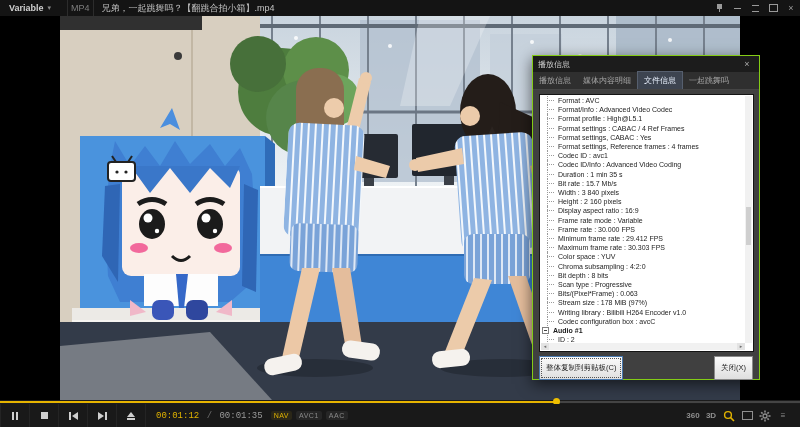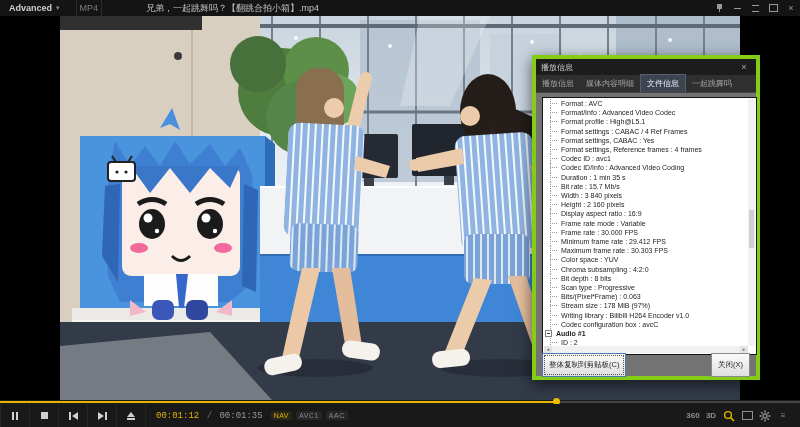--- a/index.html
+++ b/index.html
@@ -5,21 +5,21 @@
   html,body{margin:0;padding:0;}
   body{width:800px;height:427px;position:relative;background:#000;overflow:hidden;
        font-family:"Liberation Sans",sans-serif;-webkit-font-smoothing:antialiased;}
 
   
   #titlebar{position:absolute;left:0;top:0;width:800px;height:16px;background:#141414;
     display:flex;align-items:center;font-size:9px;color:#b5b5b5;z-index:40;}
   #titlebar .app{font-weight:bold;color:#cfcfcf;padding:0 4px 0 9px;}
   #titlebar .caret{font-size:7px;color:#8a8a8a;margin-right:8px;}
   #titlebar .fmt{color:#7d7d7d;margin:0 8px;padding:0 3px;border-left:1px solid #2c2c2c;border-right:1px solid #2c2c2c;height:16px;line-height:16px;}
-  #titlebar .ttl{color:#c3c3c3;white-space:nowrap;overflow:hidden;margin-left:36px;}
+  #titlebar .ttl{color:#c3c3c3;white-space:nowrap;overflow:hidden;}
   #titlebar .win{margin-left:auto;display:flex;align-items:center;height:16px;}
   #titlebar .wbtn{width:18px;height:16px;display:flex;align-items:center;justify-content:center;color:#9a9a9a;font-size:9px;cursor:default;}
   .pin-shape{width:7px;height:8px;position:relative;}
   .pin-shape::before{content:"";position:absolute;left:1px;top:0;width:5px;height:5px;background:#9a9a9a;}
   .pin-shape::after{content:"";position:absolute;left:3px;top:5px;width:1px;height:3px;background:#9a9a9a;}
   .min-shape{width:7px;height:1px;background:#9a9a9a;}
   .dbl-shape{width:7px;height:5px;border-top:1px solid #9a9a9a;border-bottom:1px solid #9a9a9a;}
   .max-shape{width:7px;height:6px;border:1px solid #9a9a9a;}
 
   
@@ -54,22 +54,22 @@
   #badges{display:flex;gap:4px;margin-left:8px;}
   #badges .bdg{font-size:7px;padding:1px 3px;border-radius:2px;background:#262626;color:#8a8a8a;letter-spacing:.5px;}
   #badges .bdg.active{color:#e0b200;background:#2b2718;}
   #rightctl{margin-left:auto;display:flex;align-items:center;padding-right:8px;}
   #rightctl .ric{min-width:18px;height:23px;display:flex;align-items:center;justify-content:center;font-size:8px;font-weight:bold;color:#8f8f8f;cursor:default;}
   #rightctl .ric.yellow{color:#e0b200;}
   .sq-shape{width:9px;height:7px;border:1px solid #8f8f8f;}
   .menu-glyph{font-size:12px;color:#b5b5b5;font-weight:normal;}
 
   
-  #dlg{position:absolute;left:532px;top:55px;width:228px;height:325px;background:#737373;
-    border:4px solid #84cc16;box-shadow:0 4px 14px rgba(0,0,0,.6);z-index:50;box-sizing:border-box;}
+  #dlg{position:absolute;left:532px;top:55px;width:228px;height:325px;background:#404040;
+    border:1px solid #84cc16;box-shadow:0 4px 14px rgba(0,0,0,.6);z-index:50;box-sizing:border-box;}
   #dlg-head{height:16px;background:#1c1c1c;display:flex;align-items:center;padding:0 5px;}
   #dlg-head .dt{font-size:8px;color:#d0d0d0;}
   #dlg-head .dx{margin-left:auto;color:#a8a8a8;font-size:9px;width:14px;text-align:center;cursor:default;}
   #dlg-tabs{height:17px;background:#2f2f2f;display:flex;align-items:flex-end;border-bottom:1px solid #454545;}
   #dlg-tabs .tab{font-size:8px;color:#a5a5a5;padding:3px 6px 3px;cursor:default;white-space:nowrap;}
   #dlg-tabs .tab.active{color:#eaf2ff;background:#3d4450;border:1px solid #565f6e;border-bottom:none;}
   #dlg-body{position:absolute;left:6px;top:38px;width:215px;height:258px;background:#fff;border:1px solid #141414;box-sizing:border-box;overflow:hidden;}
   #mi-list{position:absolute;left:1px;top:1px;right:8px;bottom:8px;overflow:hidden;}
   .mi-row{font-size:7px;line-height:9.2px;color:#1c1c1c;white-space:nowrap;position:relative;padding-left:17px;}
   .mi-row::before{content:"";position:absolute;left:6px;top:0;bottom:0;border-left:1px dotted #9a9a9a;}
@@ -86,21 +86,21 @@
   #dlg-btns{position:absolute;left:6px;right:6px;bottom:7px;height:16px;display:flex;}
   .dbtn{height:24px;font-size:7.5px;color:#1d1d1d;background:linear-gradient(#fbfbfb,#dfdfdf);
     border:1px solid #8a8a8a;display:flex;align-items:center;justify-content:center;padding:0 6px;box-sizing:border-box;cursor:default;}
   .dbtn.focus{outline:1px dotted #555;outline-offset:-3px;border-color:#4a7ab0;}
   #dlg-btns .spacer{flex:1;}
 </style>
 </head>
 <body>
 
 <div id="titlebar">
-  <span class="app">Advanced</span>
+  <span class="app">Variable</span>
   <span class="caret">▾</span>
   <span class="fmt">MP4</span>
   <span class="ttl">兄弟，一起跳舞吗？【翻跳合拍小箱】.mp4</span>
   <div class="win">
     <span class="wbtn">
         <span class="pin-shape"></span>
       </span>
     <span class="wbtn">
         <span class="min-shape"></span>
       </span>

